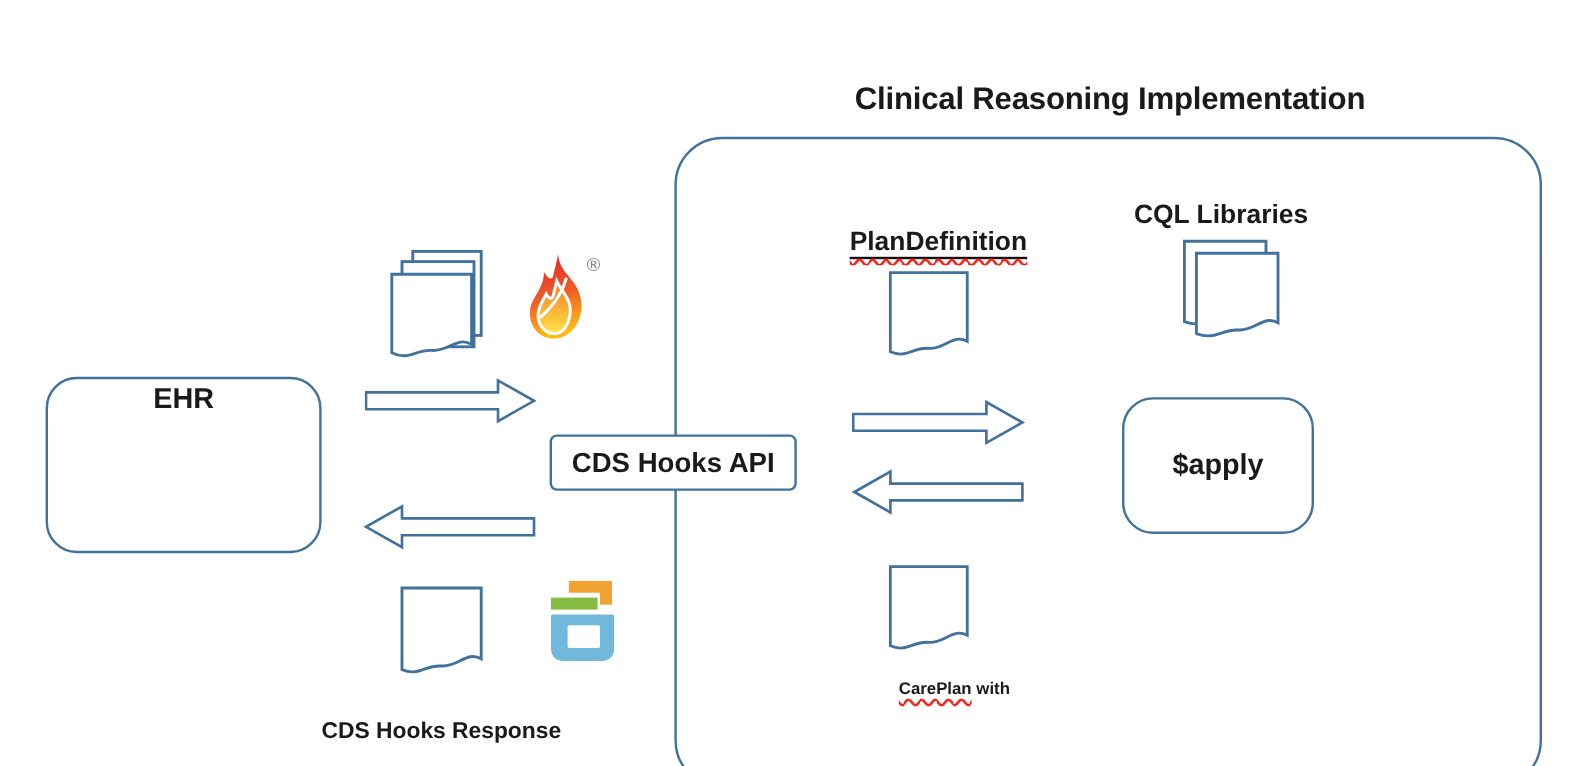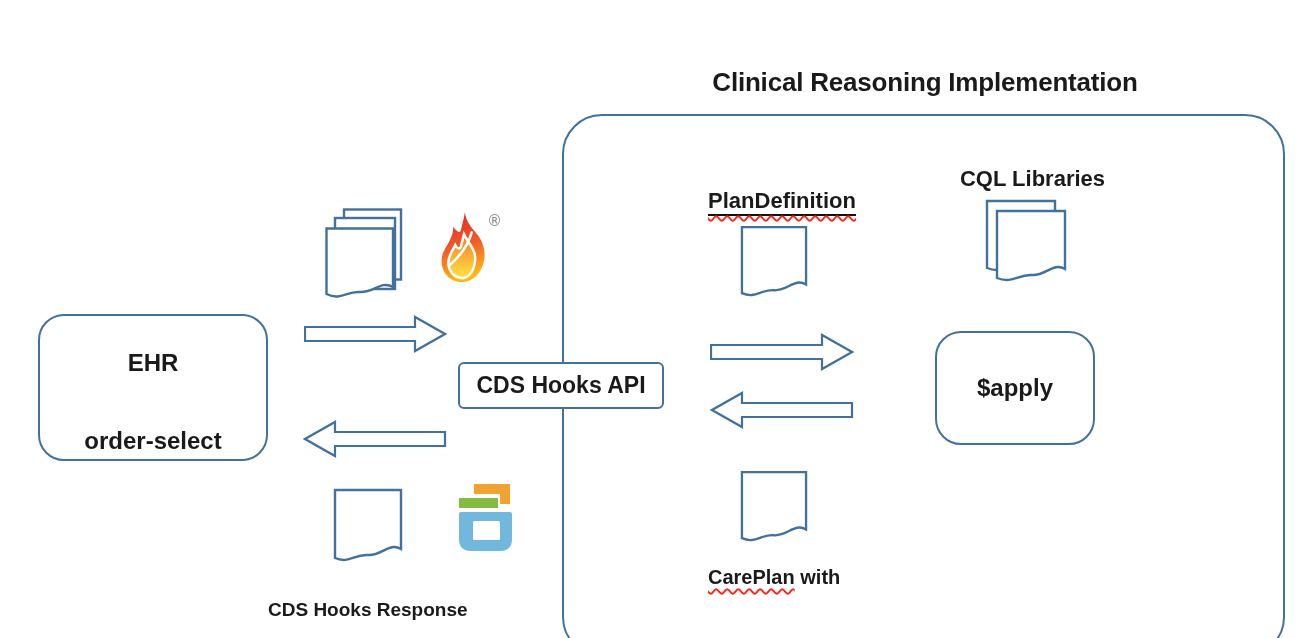--- a/index.html
+++ b/index.html
@@ -18,46 +18,46 @@
   }
 
   .container-box {
     left:562px; top:68px; width:723px; height:543px;
     border:2px solid #41719C; border-radius:40px; background:transparent;
   }
 
   .ehr-box {
     left:38px; top:268px; width:230px; height:147px;
     border:2.5px solid #41719C; border-radius:26px; background:#fff;
-    display:flex; flex-direction:column; align-items:center; justify-content:flex-end;
+    display:flex; flex-direction:column; align-items:center; justify-content:space-between;
     font-size:24px; line-height:1.45; text-align:center;gap:43px;
   }
 
   .api-box {
     left:458px; top:316px; width:206px; height:47px;
     border:2.5px solid #41719C; border-radius:6px; background:#fff;
     display:flex; align-items:center; justify-content:center;
     font-size:23px; z-index:6;
   }
 
   .label-sm { font-size:19px; line-height:1.48; }
   .request-label  { left:282px; top:95px; }
   .response-label { left:268px; top:550px; }
 
   .plandef-label { left:690px; top:142px; width:184px; text-align:center; font-size:22px; }
-  .cql-label     { left:945px; top:120px; width:175px; text-align:center; font-size:22px; }
+  .cql-label     { left:945px; top:120px; width:175px; font-size:22px; }
 
   .apply-box {
     left:935px; top:285px; width:160px; height:114px;
     border:2.5px solid #41719C; border-radius:26px; background:#fff;
     display:flex; flex-direction:column; align-items:center; justify-content:center;
     font-size:24px; line-height:1.45; text-align:left;
   }
 
-  .careplan-label { left:708px; top:517px; font-size:20px; line-height:1.45; }
+  .careplan-label { left:749px; top:517px; font-size:14px; line-height:1.45; }
 
   .squiggle {
     text-decoration-line:underline;
     text-decoration-style:wavy;
     text-decoration-color:#ff2116;
     text-decoration-thickness:1.5px;
     text-underline-offset:4px;
     text-decoration-skip-ink:none;
   }
   .solid-underline { border-bottom:2.5px solid #111; padding-bottom:1px; }
@@ -74,21 +74,20 @@
 <body>
 
 <div class="canvas">
 
   <div class="abs diagram-title">Clinical Reasoning Implementation</div>
 
   <div class="abs container-box"></div>
 
   <div class="abs ehr-box">
     <span>EHR</span>
-    <span>order-select</span>
   </div>
 
 
   <svg class="abs" style="left:325px; top:162px;" width="78" height="93" viewBox="0 0 78 93">
     <rect x="19" y="1.5" width="57" height="70" fill="#fff" stroke="#41719C" stroke-width="2.4"></rect>
     <rect x="10" y="10" width="60" height="71" fill="#fff" stroke="#41719C" stroke-width="2.4"></rect>
     <path d="M1.5,20.5 H68 V79 C56,72 49,85 35,84 C21,83 16,93 1.5,86 Z" fill="#fff" stroke="#41719C" stroke-width="2.4"></path>
   </svg>
 
   <svg class="abs" style="left:438px; top:165px;" width="50" height="72" viewBox="0 0 50 74">

